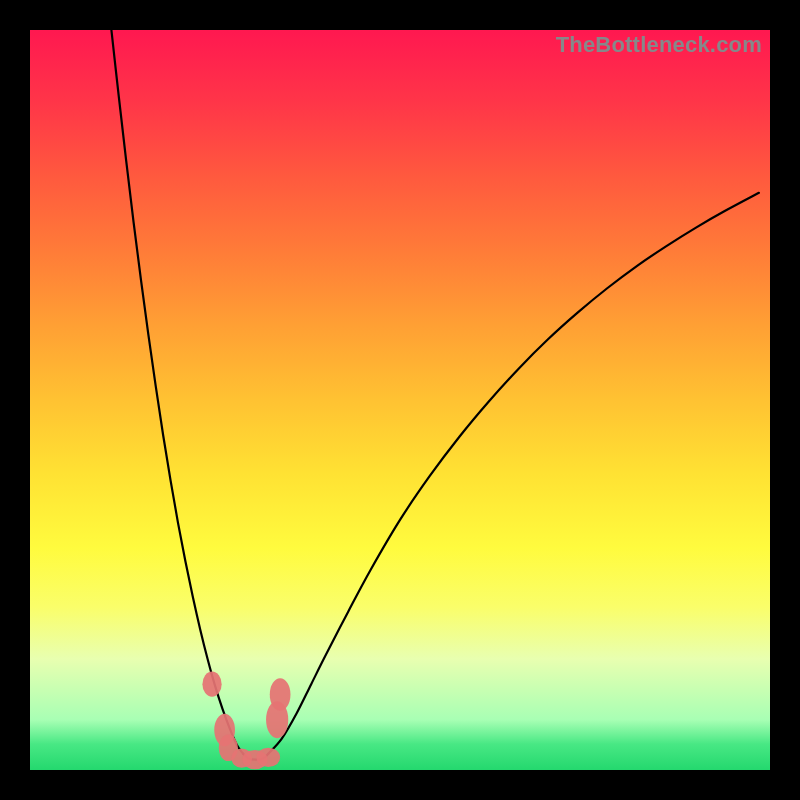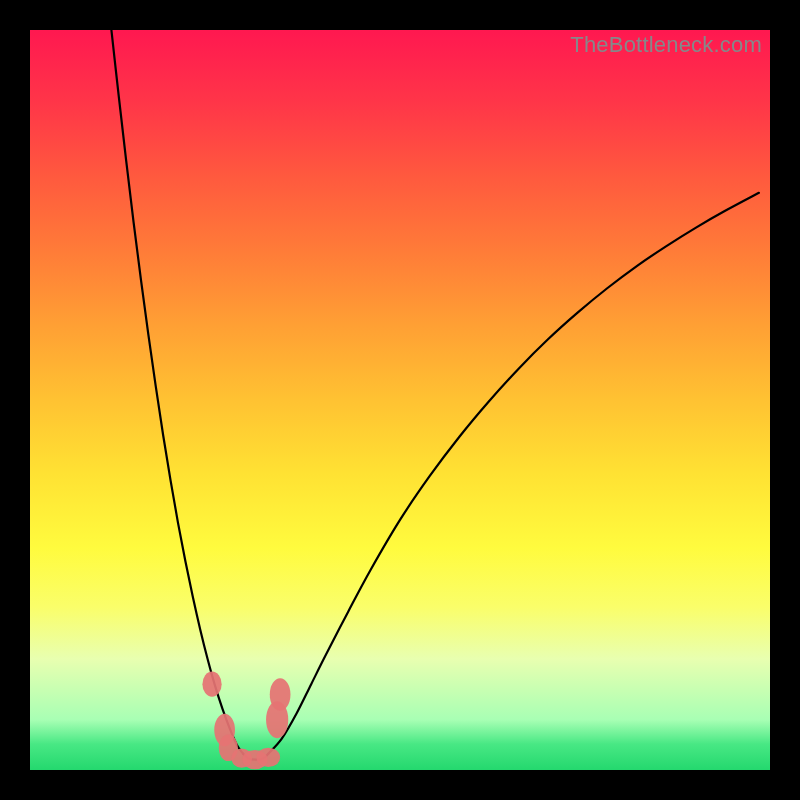--- a/index.html
+++ b/index.html
@@ -25,21 +25,21 @@
     overflow: hidden;
     
     
   }
   .watermark {
     position: absolute;
     top: 2px;
     right: 8px;
     font-family: Arial, Helvetica, sans-serif;
     font-size: 22px;
-    font-weight: 400;
+    font-weight: 700;
     color: #86888a;
     letter-spacing: 0.2px;
     user-select: none;
   }
   svg.curves {
     position: absolute;
     inset: 0;
     width: 100%;
     height: 100%;
   }

